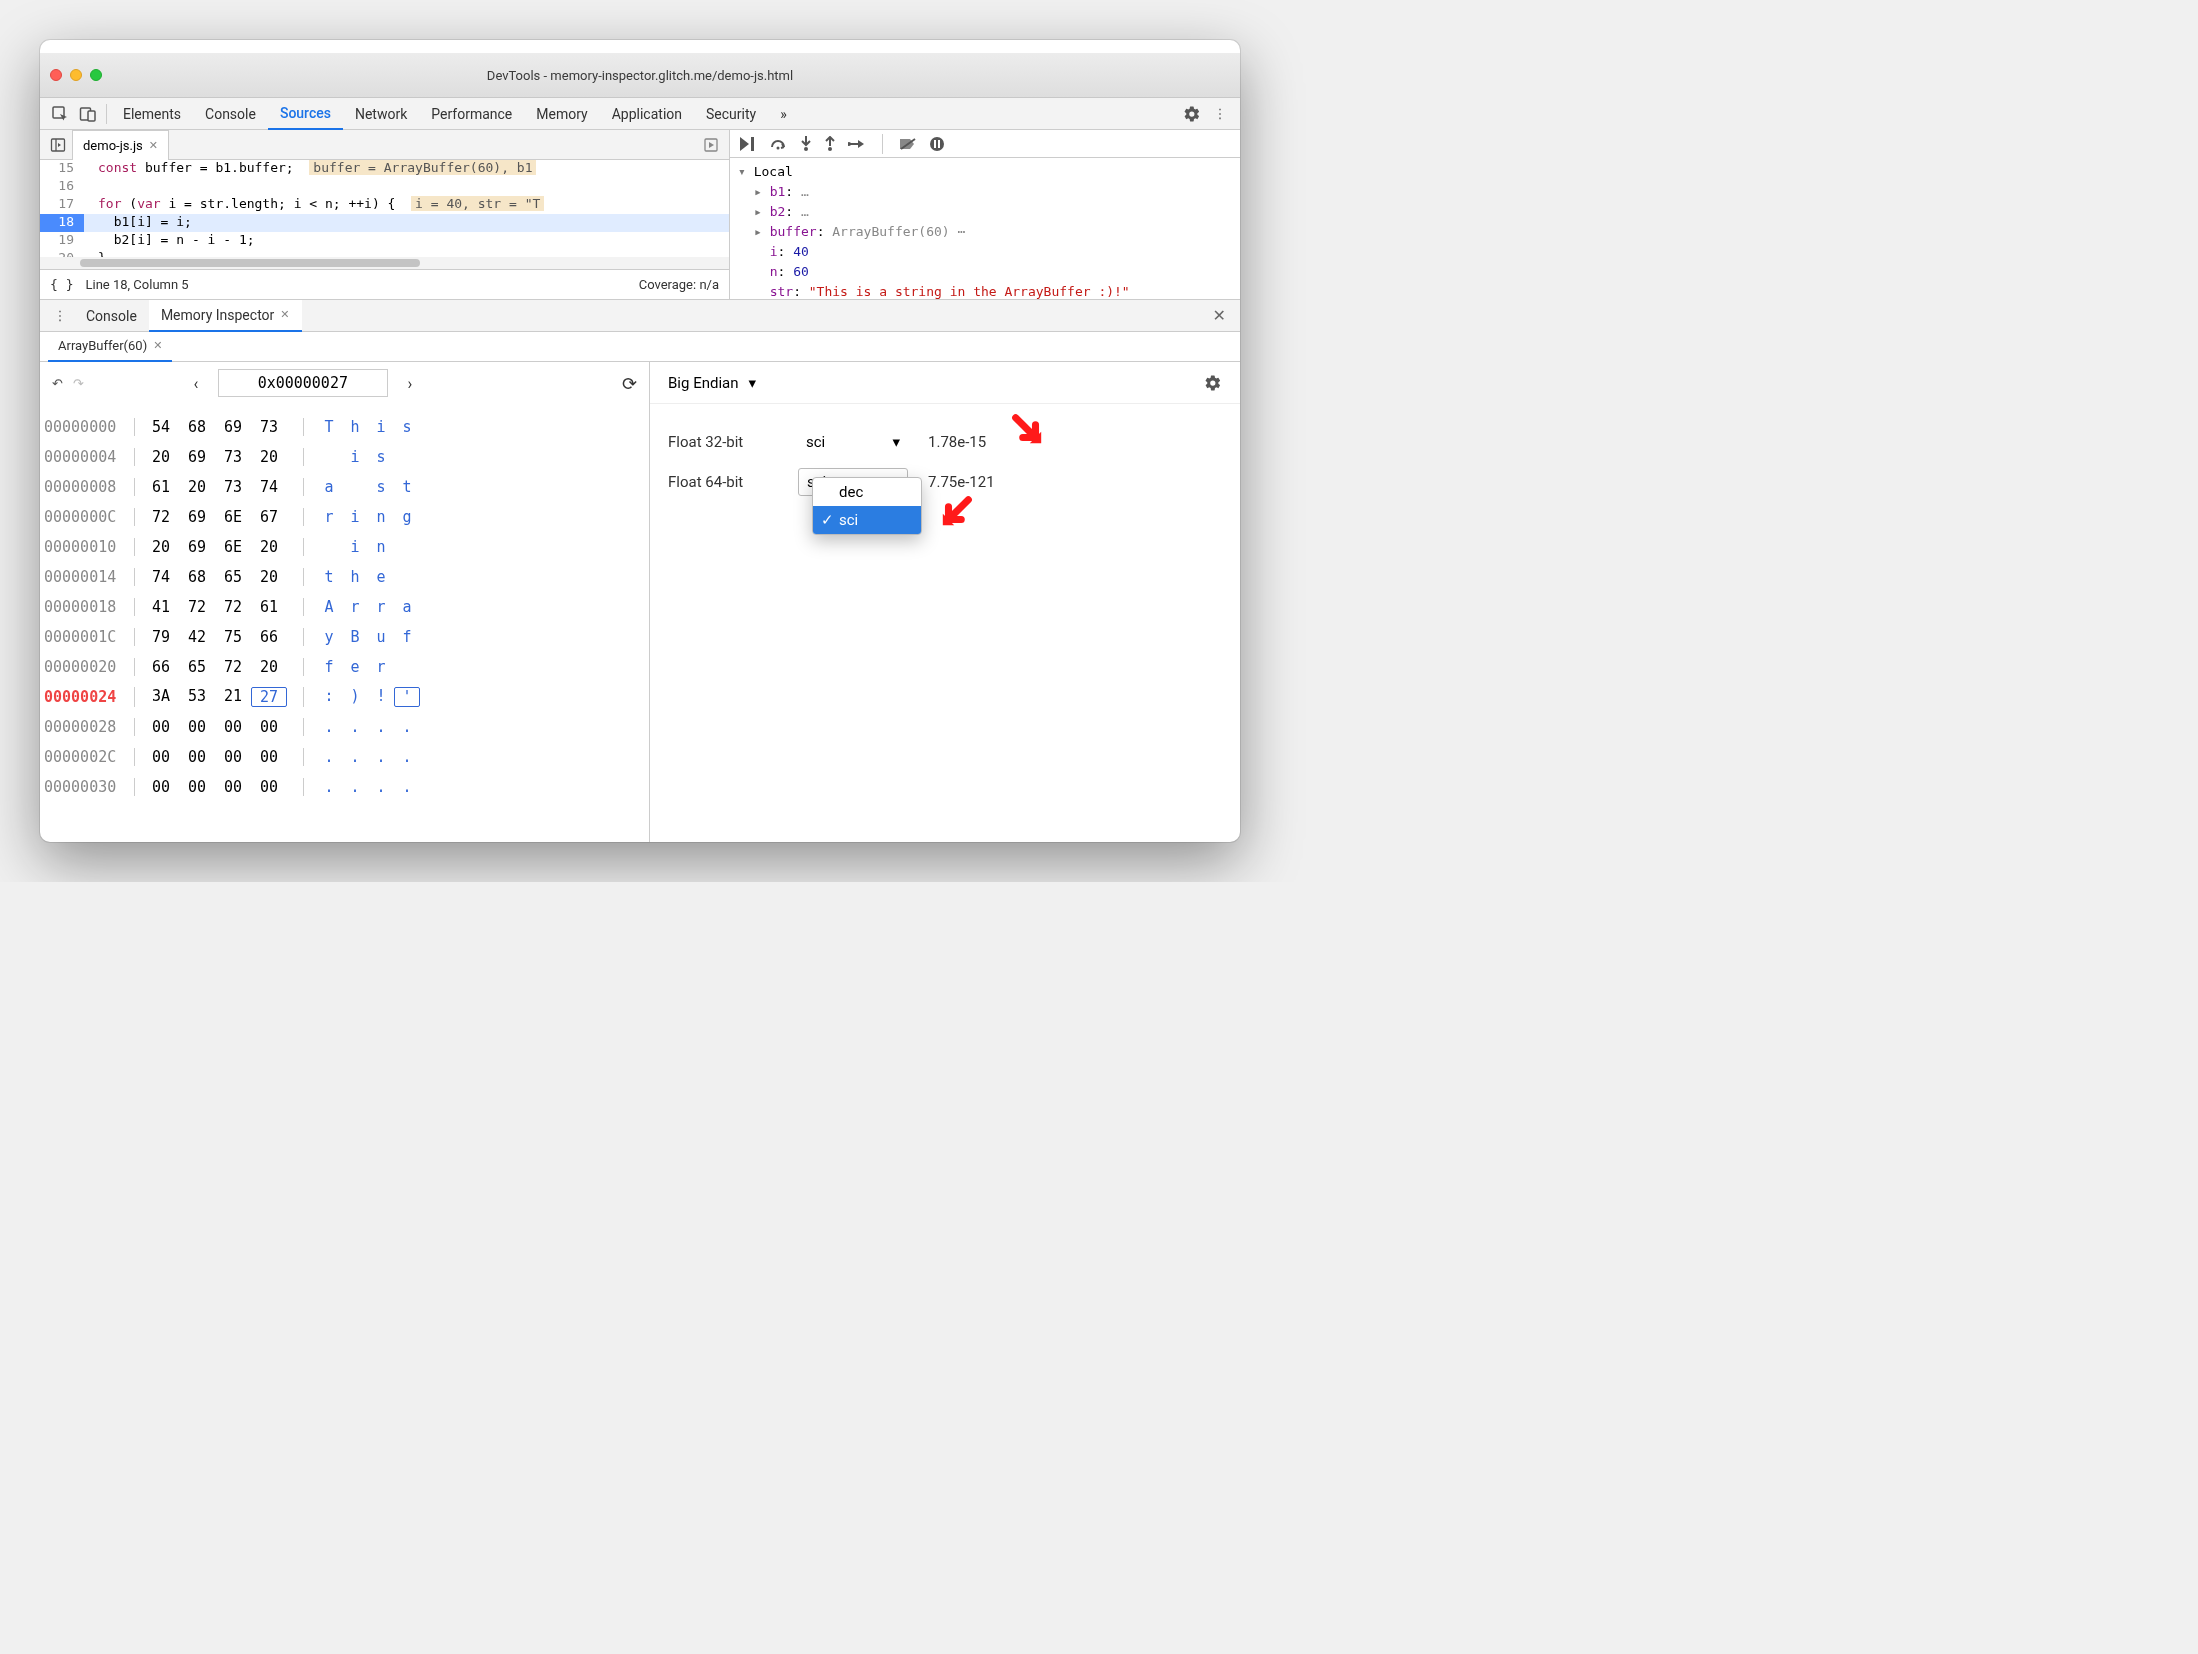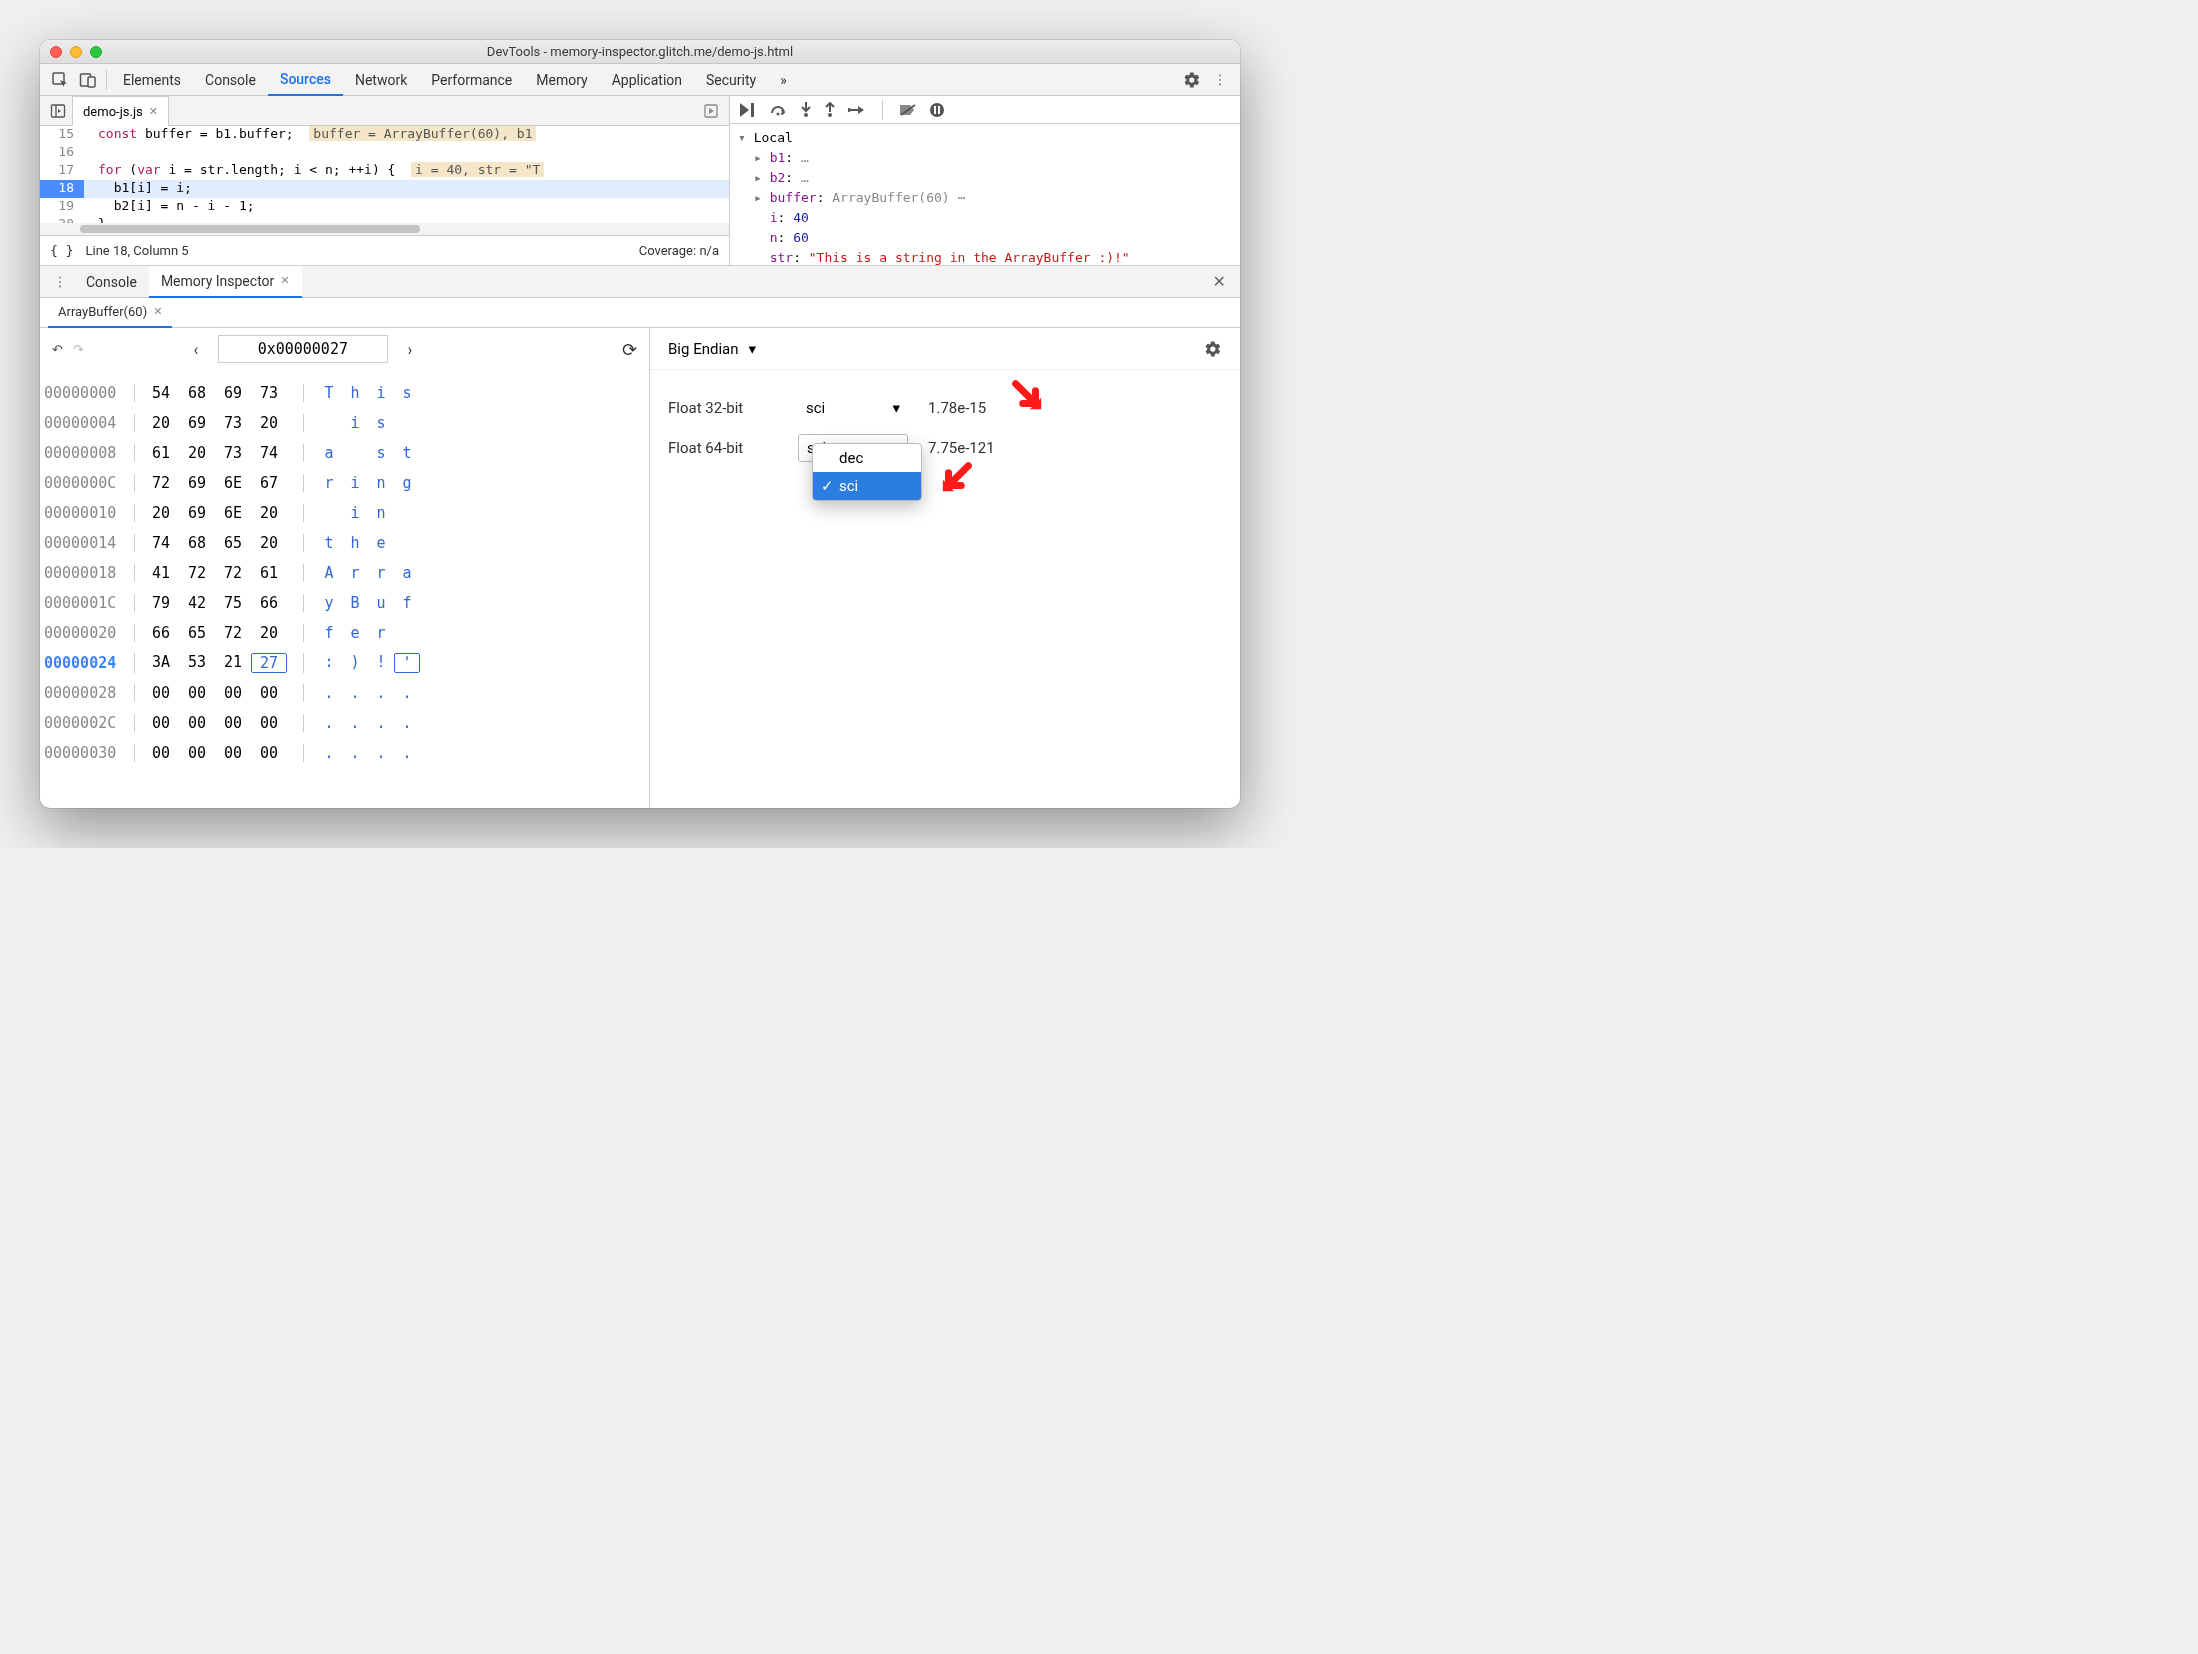--- a/index.html
+++ b/index.html
@@ -11,27 +11,28 @@
   }
   .window {
     width: 1200px;
     background: #fff;
     border-radius: 10px;
     box-shadow: 0 20px 60px rgba(0,0,0,0.4), 0 0 0 1px rgba(0,0,0,0.1);
     overflow: hidden;
     position: relative;
   }
   .titlebar {
-    height: 24px;
+    height: 45px;
     background: linear-gradient(#ececec,#dedede);
     border-bottom: 1px solid #c8c8c8;
     display: flex;
     align-items: center;
     padding: 0 10px;
     position: relative;
+    margin-top: 13px;
   }
   .traffic { display: flex; gap: 8px; }
   .dot { width: 12px; height: 12px; border-radius: 50%; }
   .dot.red { background: #ff5f57; border:1px solid #e04740;}
   .dot.yellow { background: #febc2e; border:1px solid #dfa023;}
   .dot.green { background: #28c840; border:1px solid #1ead2f;}
   .titlebar-title { position:absolute; left:0; right:0; text-align:center; font-size:13px; color:#3a3a3a;}
   .main-toolbar {
     height: 32px;
     border-bottom: 1px solid #ccc;
@@ -99,21 +100,21 @@
 
   .mi-body{ display:flex; height:480px;}
   .mi-hex{ flex:0 0 610px; border-right:1px solid #ccc; display:flex; flex-direction:column;}
   .mi-nav{ height:42px; display:flex; align-items:center; padding:0 12px; gap:10px;}
   .mi-nav .addr-input{ width:170px; height:28px; border:1px solid #ccc; text-align:center; font-family:Menlo,monospace; font-size:15px;}
   .mi-nav .nav-btn{ width:24px; text-align:center; color:#333; font-size:16px;}
   .mi-nav .spacer{flex:1;}
   .hex-table{ padding:8px 4px; font-family:Menlo,Consolas,monospace; font-size:15px;}
   .hex-row{ display:flex; height:30px; align-items:center; gap:0;}
   .hex-addr{ width:90px; color:#888;}
-  .hex-row.sel .hex-addr{ color:#3b82f6; font-weight:700;}
+  .hex-row.sel .hex-addr{ color:#ef4444; font-weight:700;}
   .hex-bytes{ width:170px; display:flex; gap:0; border-left:1px solid #ccc; border-right:1px solid #ccc; padding:0 8px;}
   .hex-bytes span{ width:36px; text-align:center; color:#000;}
   .hex-ascii{ padding-left:12px; display:flex;}
   .hex-ascii span{ width:26px; text-align:center; color:#3367d6;}
   .byte-sel{ border:1.5px solid #3367d6; border-radius:2px; color:#3367d6 !important;}
   .ascii-sel{ border:1.5px solid #3367d6; border-radius:2px;}
 
   .mi-values{ flex:1; padding:0; position:relative;}
   .mi-values-top{ height:42px; display:flex; align-items:center; padding:0 18px; border-bottom:1px solid #eee;}
   .endian{ display:flex; align-items:center; gap:10px; font-size:15px;}

